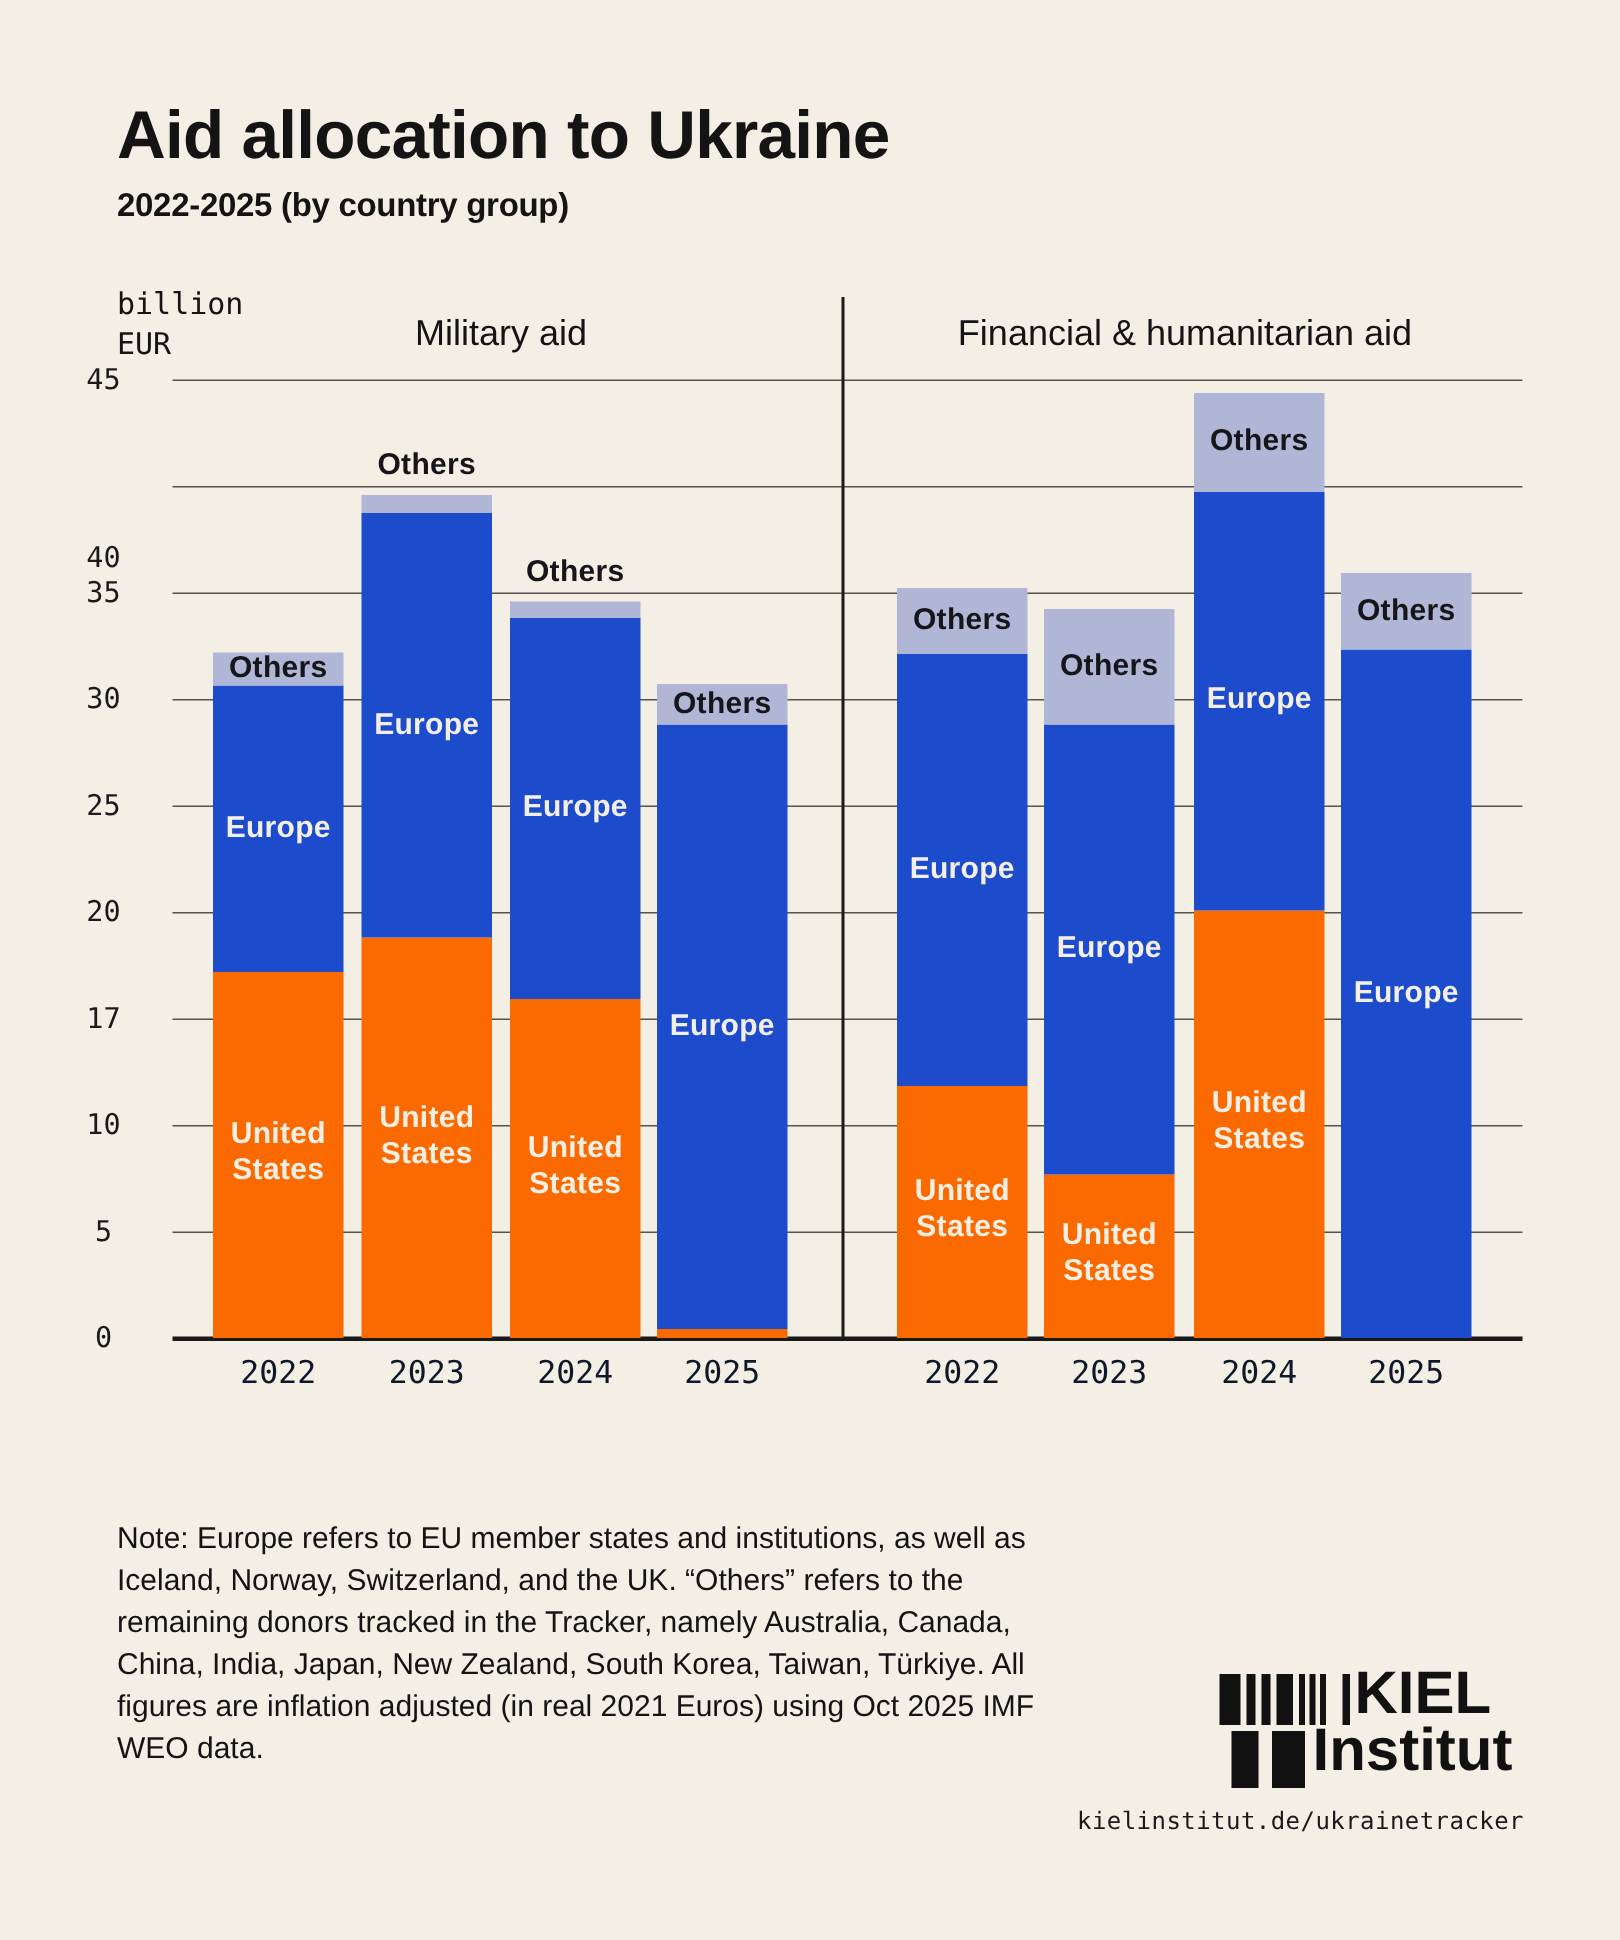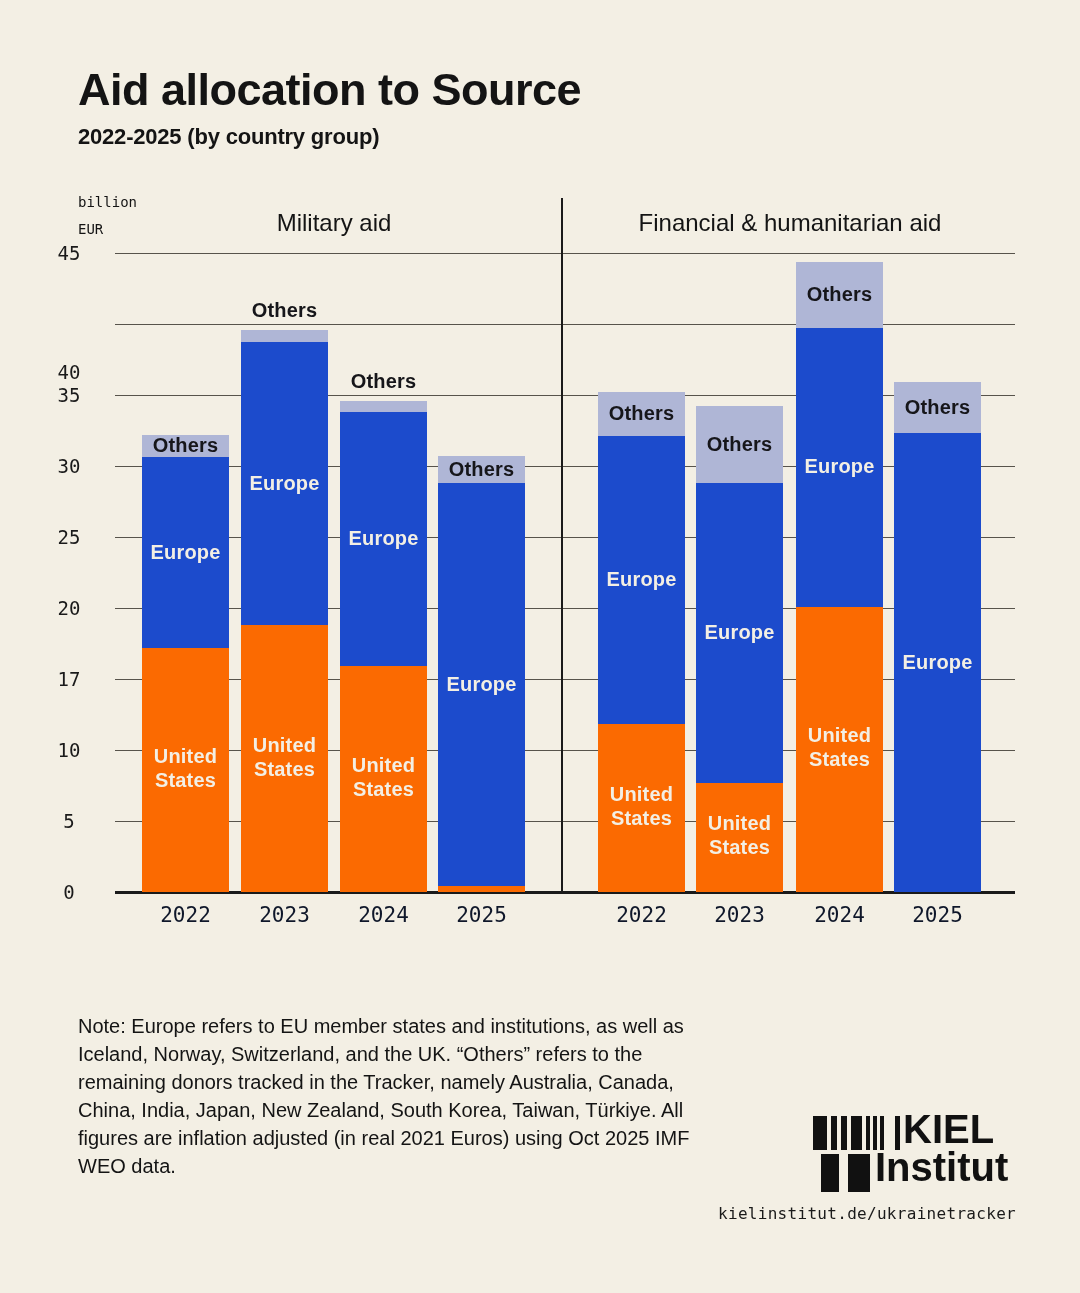--- a/index.html
+++ b/index.html
@@ -1,41 +1,41 @@
 <!DOCTYPE html>
 <html><head>
 <meta charset="utf-8">
 <style>
   html,body{margin:0;padding:0;background:#F3EFE4;}
   .stage{position:relative;width:1080px;height:1293px;background:#F3EFE4;
          font-family:"Liberation Sans",sans-serif;color:#141414;overflow:hidden;}
   .abs{position:absolute;}
   .title{left:78px;top:64px;font-size:45px;font-weight:700;letter-spacing:-0.5px;}
   .subtitle{left:78px;top:124px;font-size:22px;font-weight:600;letter-spacing:-0.2px;}
-  .unit{left:78px;top:189px;font-family:"DejaVu Sans Mono",monospace;font-size:14px;line-height:27px;white-space:pre-line;}
+  .unit{left:78px;top:189px;font-family:"DejaVu Sans Mono",monospace;font-size:20px;line-height:27px;white-space:pre-line;}
   .panel-title{top:209px;font-size:24px;font-weight:400;transform:translateX(-50%);white-space:nowrap;}
   .grid{height:1px;background:#57534B;}
   .axisline{height:3px;background:#1A1A1A;}
   .ytick{font-family:"DejaVu Sans Mono",monospace;font-size:19px;text-align:center;width:70px;left:34px;height:24px;line-height:24px;color:#1A1A1A;}
   .xtick{font-family:"DejaVu Sans Mono",monospace;font-size:21px;text-align:center;top:902px;height:26px;line-height:26px;color:#0f172a;}
   .divider{width:2px;background:#1A1A1A;}
   .barlabel{font-size:20px;font-weight:600;text-align:center;white-space:pre-line;line-height:24px;letter-spacing:0.2px;}
   .note{left:78px;top:1012px;font-size:20px;line-height:28px;white-space:pre-line;width:720px;}
   .source{left:78px;top:1198px;font-size:20px;font-weight:700;}
   .url{font-family:"DejaVu Sans Mono",monospace;font-size:16px;top:1204px;right:64px;letter-spacing:0.3px;color:#1A1A1A;}
   .logo{right:67px;top:1110px;width:202px;height:84px;}
   .logo-kiel{left:92px;top:0px;font-size:40px;font-weight:700;letter-spacing:0px;line-height:38px;}
   .logo-institut{left:64px;top:37px;font-size:40px;font-weight:700;letter-spacing:0px;line-height:40px;}
 </style>
 </head>
 <body>
 
 <div class="stage">
 
-  <div class="abs title">Aid allocation to Source</div>
+  <div class="abs title">Aid allocation to Ukraine</div>
   <div class="abs subtitle">2022-2025 (by country group)</div>
   <div class="abs unit">billion
 EUR</div>
 
   <div class="abs" id="chart" style="left:0;top:0;width:1080px;height:1293px;">
       <div class="abs axisline" style="left: 115px; width: 900px; top: 891px; background: rgb(26, 26, 26);"></div>
       <div class="abs ytick" style="top: 880px;">0</div>
       <div class="abs grid" style="left: 115px; width: 900px; top: 821px; background: rgb(87, 83, 75);"></div>
       <div class="abs ytick" style="top: 809px;">5</div>
       <div class="abs grid" style="left: 115px; width: 900px; top: 750px; background: rgb(87, 83, 75);"></div>

